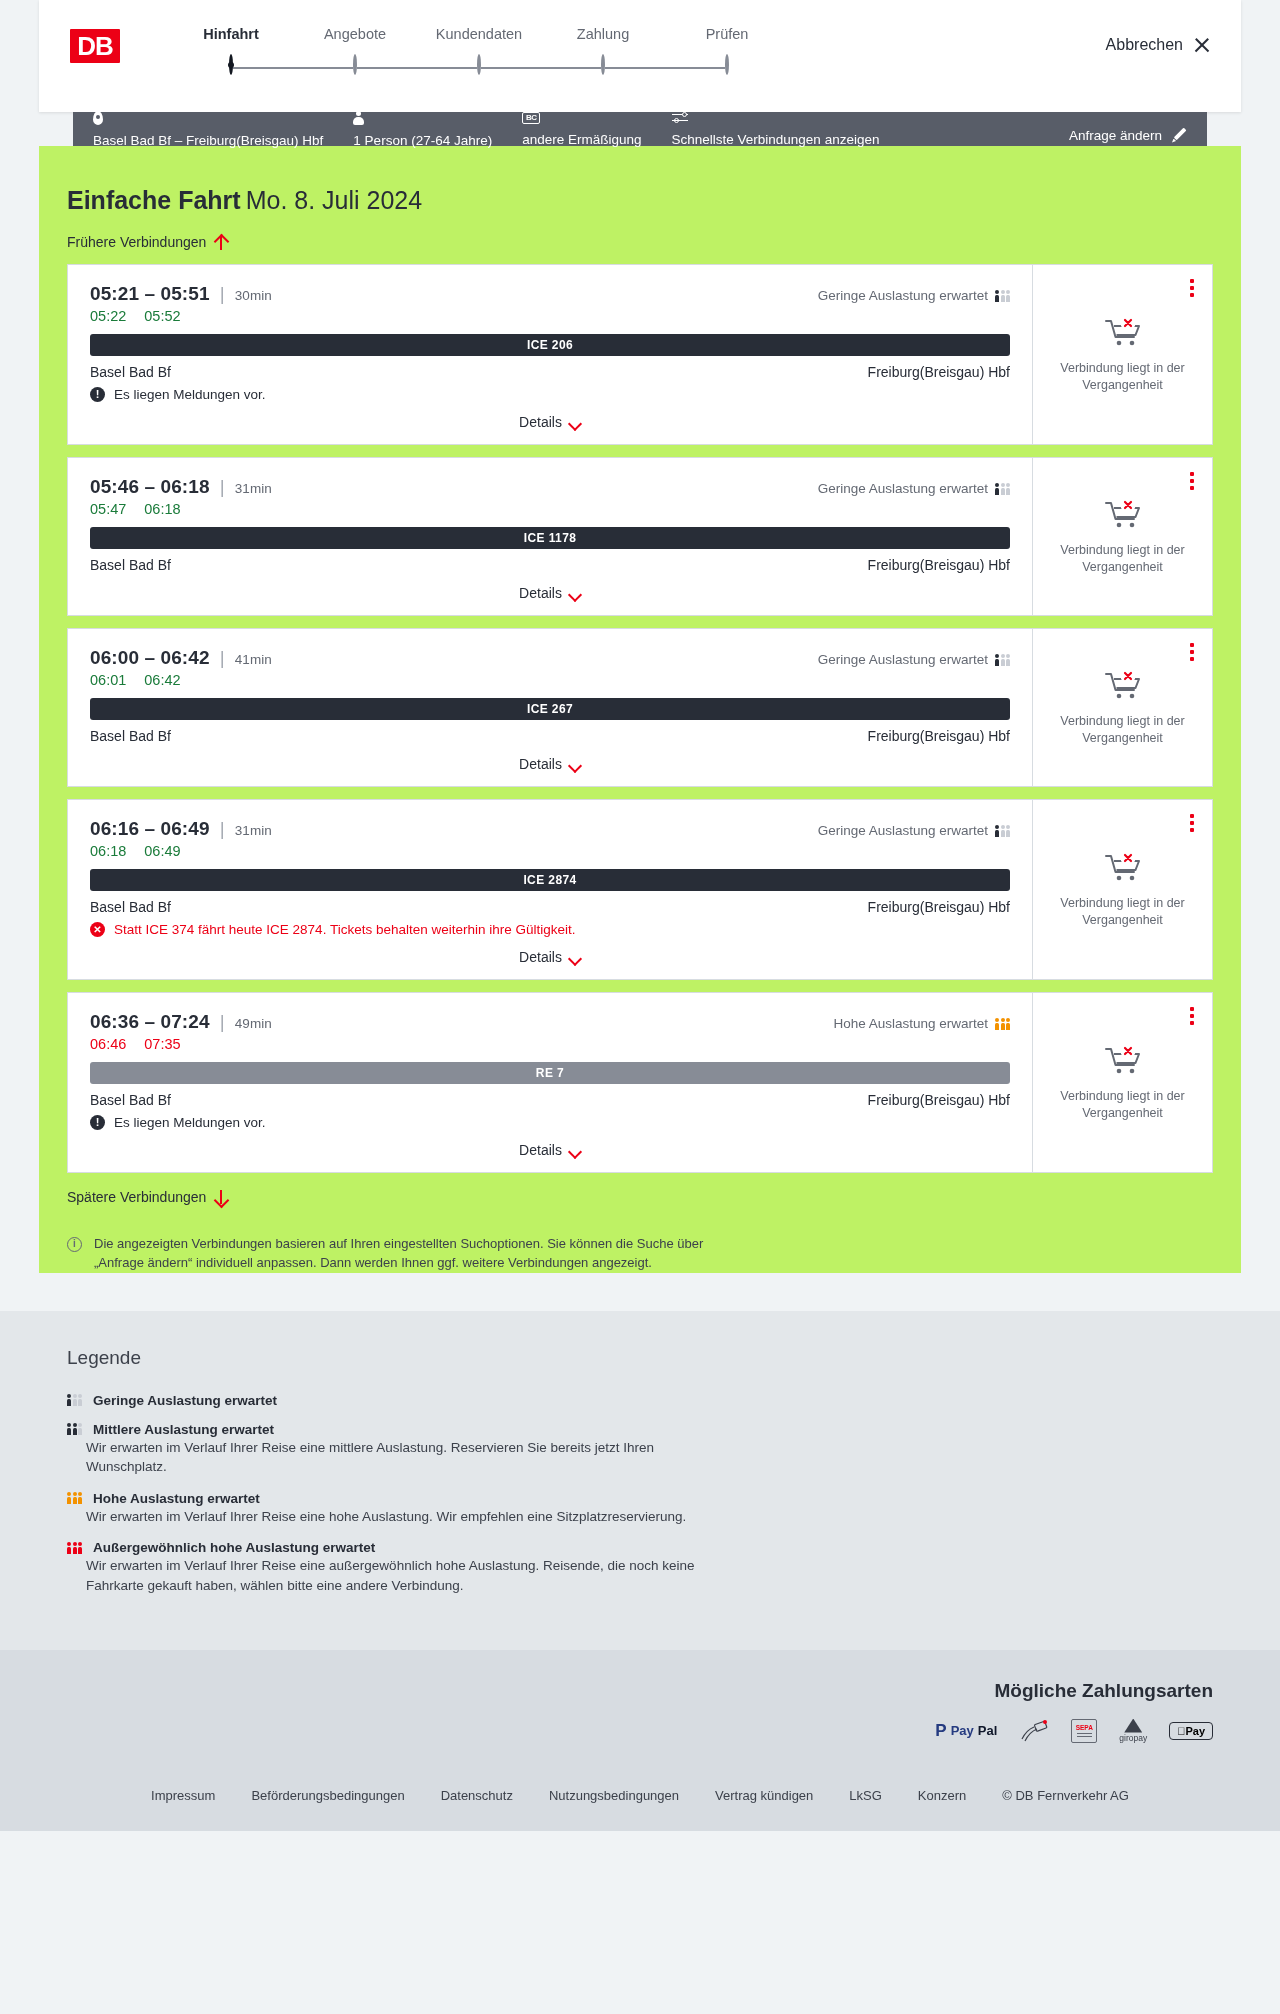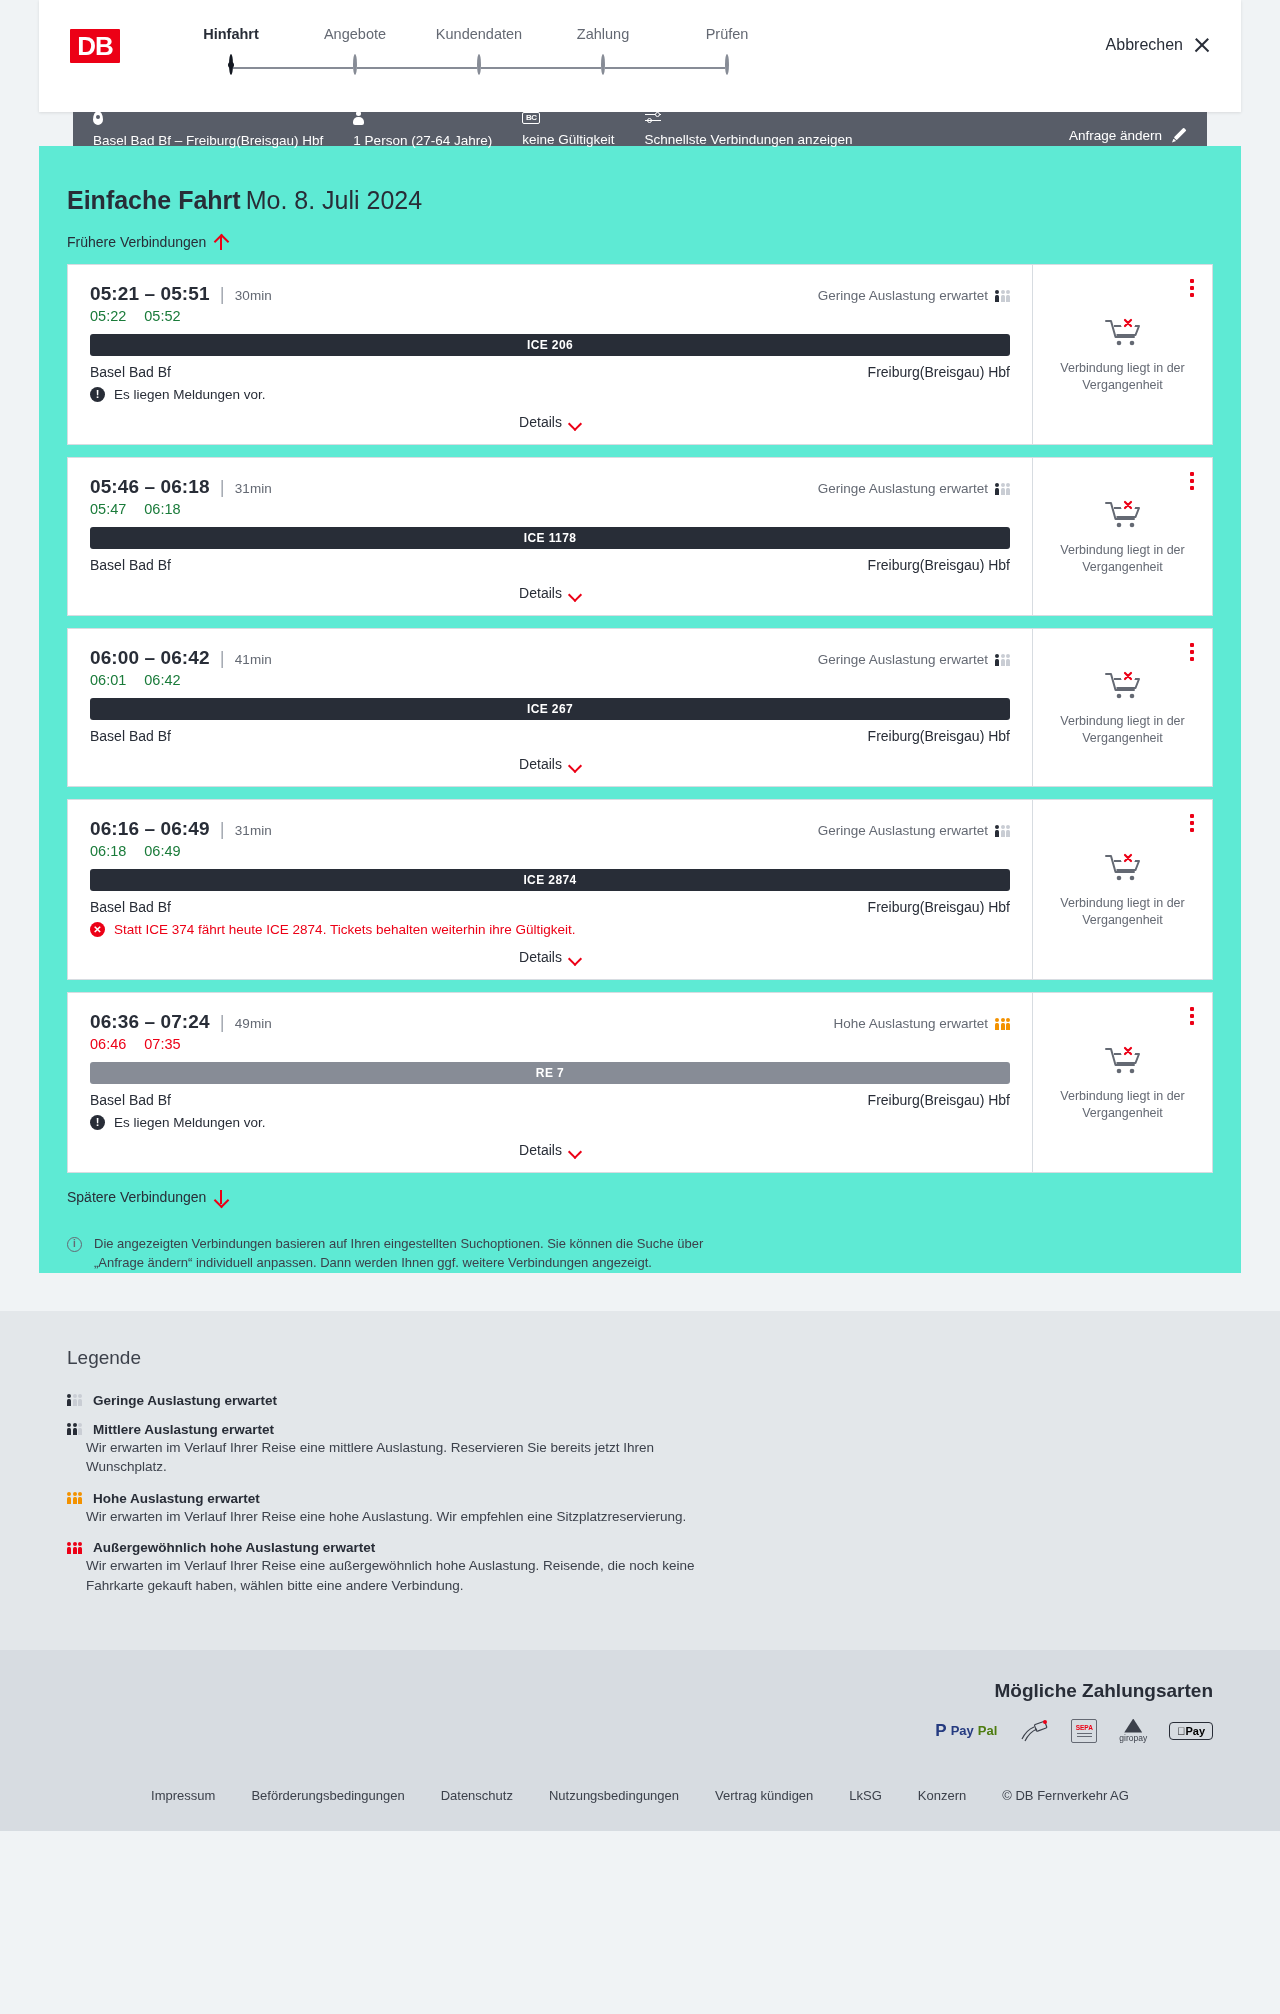--- a/index.html
+++ b/index.html
@@ -149,21 +149,21 @@
   .pencil::after {
     content:""; position:absolute; left:0px; top:11px; width:4px; height:4px;
     background:#fff; clip-path: polygon(0 100%, 100% 60%, 40% 0);
   }
 
   
   .main {
     width: 1202px;
     margin: 0 auto;
     padding: 40px 28px 0 28px;
-    background: #5eead4;
+    background: #bef264;
   }
   .page-title {
     font-size: 25px;
     margin-bottom: 18px;
   }
   .page-title b { font-weight: bold; }
   .page-title span { font-weight: normal; margin-left: 5px; }
 
   .nav-link {
     font-size: 14px; color: #282d37;
@@ -297,21 +297,21 @@
   .leg-head { display: flex; align-items: center; gap: 11px; font-size: 13.5px; font-weight: bold; color: #282d37; }
   .leg-desc { font-size: 13.5px; color: #3c414b; margin-top: 1px; margin-left: 19px; line-height: 1.45; max-width: 620px; }
 
   
   .pay-wrap { background: #d7dce1; padding: 30px 0 26px 0; }
   .pay-inner { width: 1202px; margin: 0 auto; padding: 0 28px; text-align: right; }
   .pay-title { font-size: 19px; font-weight: bold; color: #282d37; margin-bottom: 18px; }
   .pay-icons { display: flex; justify-content: flex-end; align-items: center; gap: 22px; }
   .pay-ic { height: 22px; display: flex; align-items: center; }
   .paypal { font-size: 13px; font-weight: bold; color: #253b80; display:flex; align-items:center; gap:4px; }
-  .paypal .pp2 { color: #4d7c0f; }
+  .paypal .pp2 { color: #0f172a; }
   .paypal .ppmark { font-size: 17px; color:#253b80; font-weight:bold; }
   .sepa-box { width: 26px; height: 24px; border: 1.3px solid #646973; border-radius: 2px; display:flex; flex-direction:column; align-items:center; justify-content:center; }
   .sepa-box .s { font-size: 6.5px; font-weight: bold; color:#ec0016; }
   .sepa-box .l1, .sepa-box .l2 { width: 15px; height: 1.4px; background:#646973; margin-top:2px; }
   .giropay { display:flex; flex-direction:column; align-items:center; font-size:8.5px; color:#3c414b; }
   .giro-g { width: 18px; height: 14px; background: #3c414b; clip-path: polygon(50% 0, 100% 100%, 0 100%); }
   .applepay { border: 1.3px solid #282d37; border-radius: 4px; padding: 2px 7px; font-size: 11px; font-weight: 600; color:#000; }
   .hand-ic { width: 30px; height: 24px; }
 
   
@@ -349,21 +349,21 @@
   <div class="seg">
     <span class="pin"></span>
     <span>Basel Bad Bf – Freiburg(Breisgau) Hbf</span>
   </div>
   <div class="seg">
     <span class="person-ic"></span>
     <span>1 Person (27-64 Jahre)</span>
   </div>
   <div class="seg">
     <span class="bc-ic">BC</span>
-    <span>keine Gültigkeit</span>
+    <span>andere Ermäßigung</span>
   </div>
   <div class="seg">
     <span class="filter-ic">
         <i></i>
         <i class="b"></i>
       </span>
     <span>Schnellste Verbindungen anzeigen</span>
   </div>
   <div class="right">
     <span>Anfrage ändern</span>

